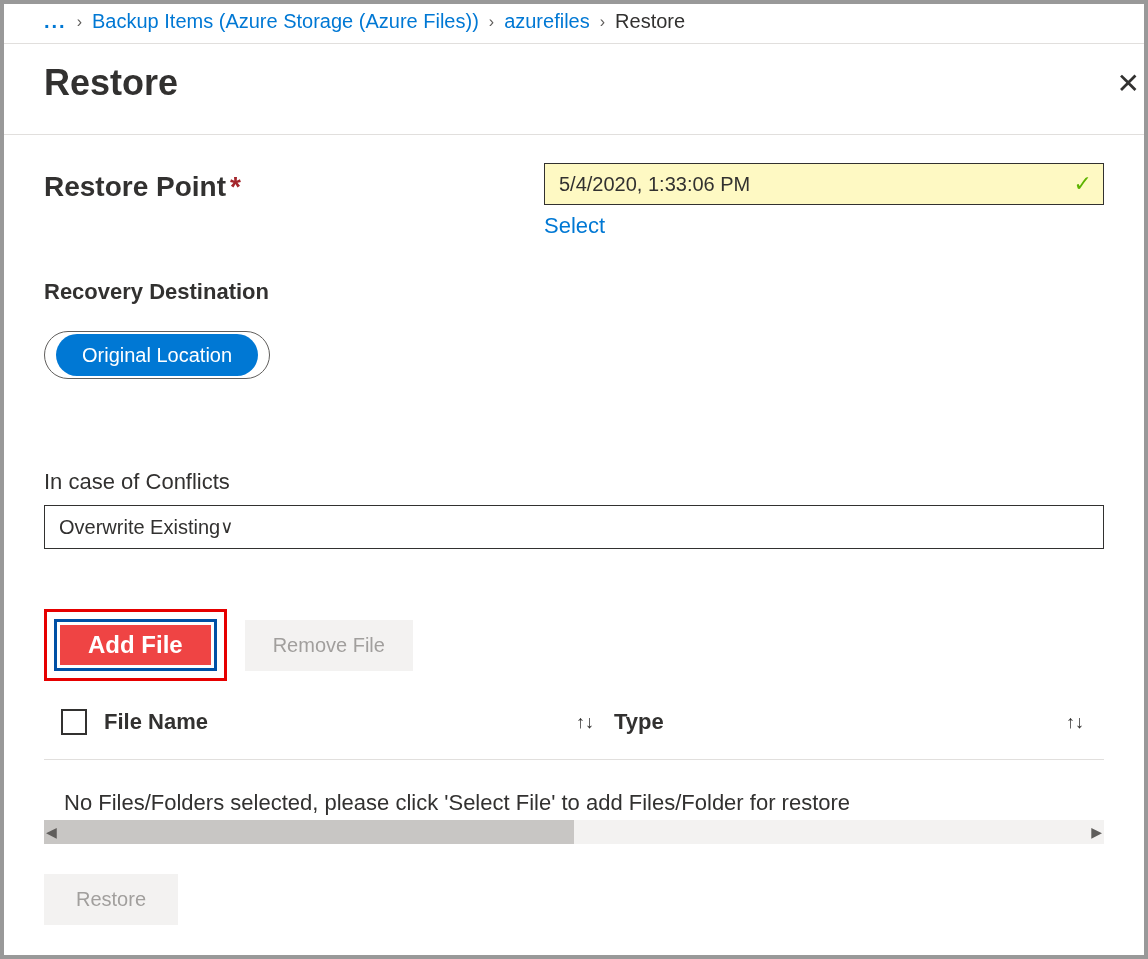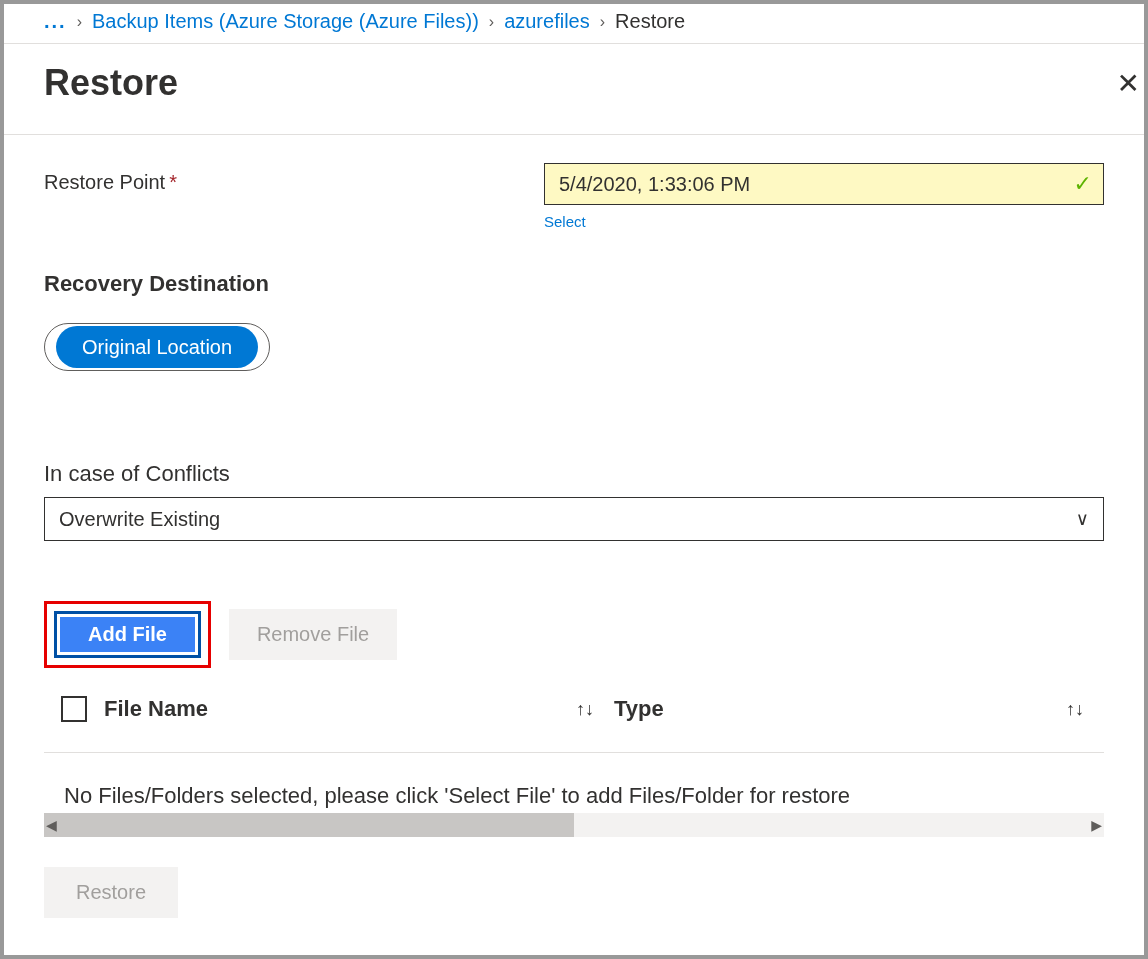--- a/index.html
+++ b/index.html
@@ -29,38 +29,38 @@
     display: flex;
     align-items: center;
     justify-content: space-between;
     padding: 18px 0 30px 40px;
     border-bottom: 1px solid #e1dfdd;
   }
   .page-header h1 { font-size: 36px; font-weight: 600; }
   .close-x { font-size: 28px; color: #323130; padding-right: 4px; cursor: pointer; font-weight: 300; }
   .content { padding: 28px 40px 0 40px; }
   .row { display: flex; align-items: flex-start; margin-bottom: 20px; }
-  .label-col { width: 500px; font-size: 20px; font-weight: 400; color: #323130; padding-top: 8px; }
+  .label-col { width: 500px; font-size: 28px; font-weight: 700; color: #323130; padding-top: 8px; }
   .req { color: #a4262c; margin-left: 4px; }
   .field-col { flex: 1; }
   .text-input-wrap { position: relative; }
   .text-input {
     width: 100%;
     height: 42px;
     border: 1px solid #323130;
     padding: 0 40px 0 14px;
     font-size: 20px;
     color: #323130;
     background: #fef9c3;
   }
   .check-icon {
     position: absolute; right: 12px; top: 50%; transform: translateY(-50%);
     color: #5db300; font-size: 22px;
   }
-  .select-link { color: #0078d4; font-size: 15px; margin-top: 8px; display: inline-block; cursor: pointer; }
+  .select-link { color: #0078d4; font-size: 22px; margin-top: 8px; display: inline-block; cursor: pointer; }
   .section-label { font-size: 22px; font-weight: 600; color: #323130; margin-top: 40px; margin-bottom: 26px; }
   .pill-group {
     display: inline-flex;
     border: 1px solid #605e5c;
     border-radius: 40px;
     overflow: hidden;
     height: 48px;
     align-items: center;
   }
   .pill {
@@ -80,53 +80,53 @@
   }
   .pill.unselected { color: #323130; }
   .conflict-label { font-size: 22px; color: #323130; margin-top: 90px; margin-bottom: 10px; }
   .dropdown {
     width: 100%;
     height: 44px;
     border: 1px solid #323130;
     padding: 0 14px;
     display: flex;
     align-items: center;
-    justify-content: space-between;
+    justify-content: flex-start;
     font-size: 20px;
     cursor: pointer;
   }
   .dropdown .chev-down { font-size: 18px; }
   .btn-row { display: flex; gap: 18px; margin-top: 60px; align-items: center; }
   .highlight-box {
     border: 3px solid #e60000;
     padding: 10px;
   }
   .btn-primary {
-    background: #3b82f6;
+    background: #ef4444;
     color: #fff;
     border: 3px solid #fff;
     outline: 3px solid #0050a5;
-    font-size: 20px;
+    font-size: 24px;
     font-weight: 600;
     padding: 6px 28px;
     cursor: pointer;
   }
   .btn-remove {
     background: #f3f2f1;
     color: #a19f9d;
     border: none;
     font-size: 20px;
     padding: 14px 28px;
     cursor: pointer;
   }
   .table-header {
     display: flex;
     align-items: flex-start;
     margin-top: 28px;
-    padding-bottom: 30px;
+    padding-bottom: 24px;
     border-bottom: 1px solid #e1dfdd;
     font-size: 22px;
     font-weight: 600;
   }
   .th-checkbox { width: 60px; display:flex; justify-content:center; }
   .th-checkbox .cb { width: 26px; height: 26px; border: 2px solid #323130; cursor: pointer; }
   .th-name { flex: 1; display: flex; align-items: center; gap: 10px; }
   .th-type { width: 490px; display: flex; align-items: center; gap: 10px; }
   .sort-icon { font-size: 18px; font-weight: 400; margin-left: auto; margin-right: 20px; }
   .empty-msg { font-size: 22px; color: #323130; padding: 30px 0 0 20px; white-space: nowrap; overflow: hidden; }

